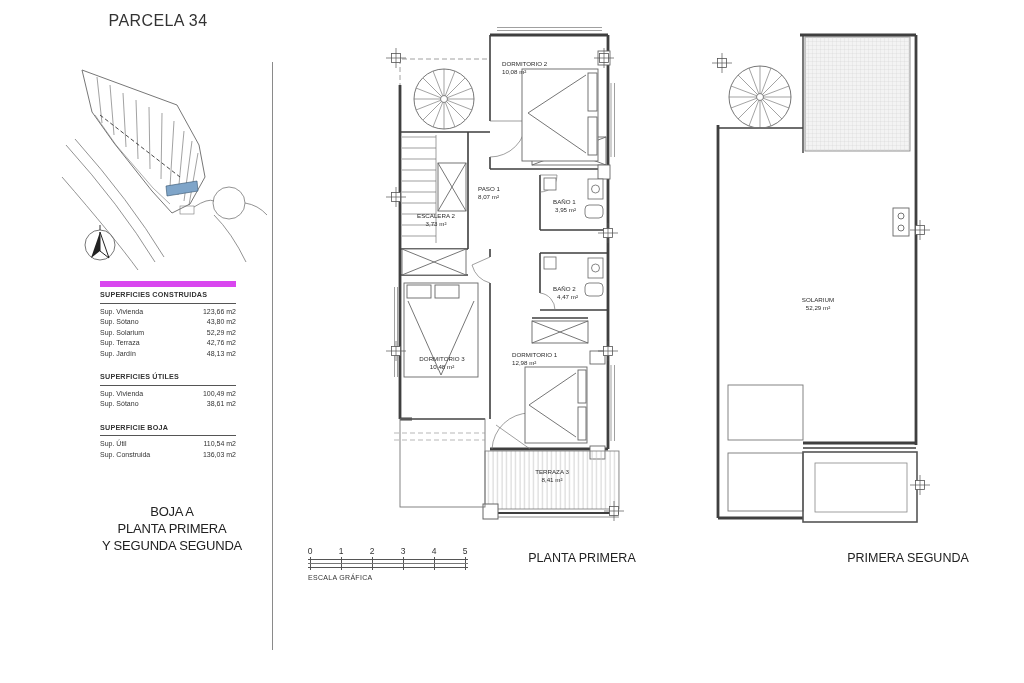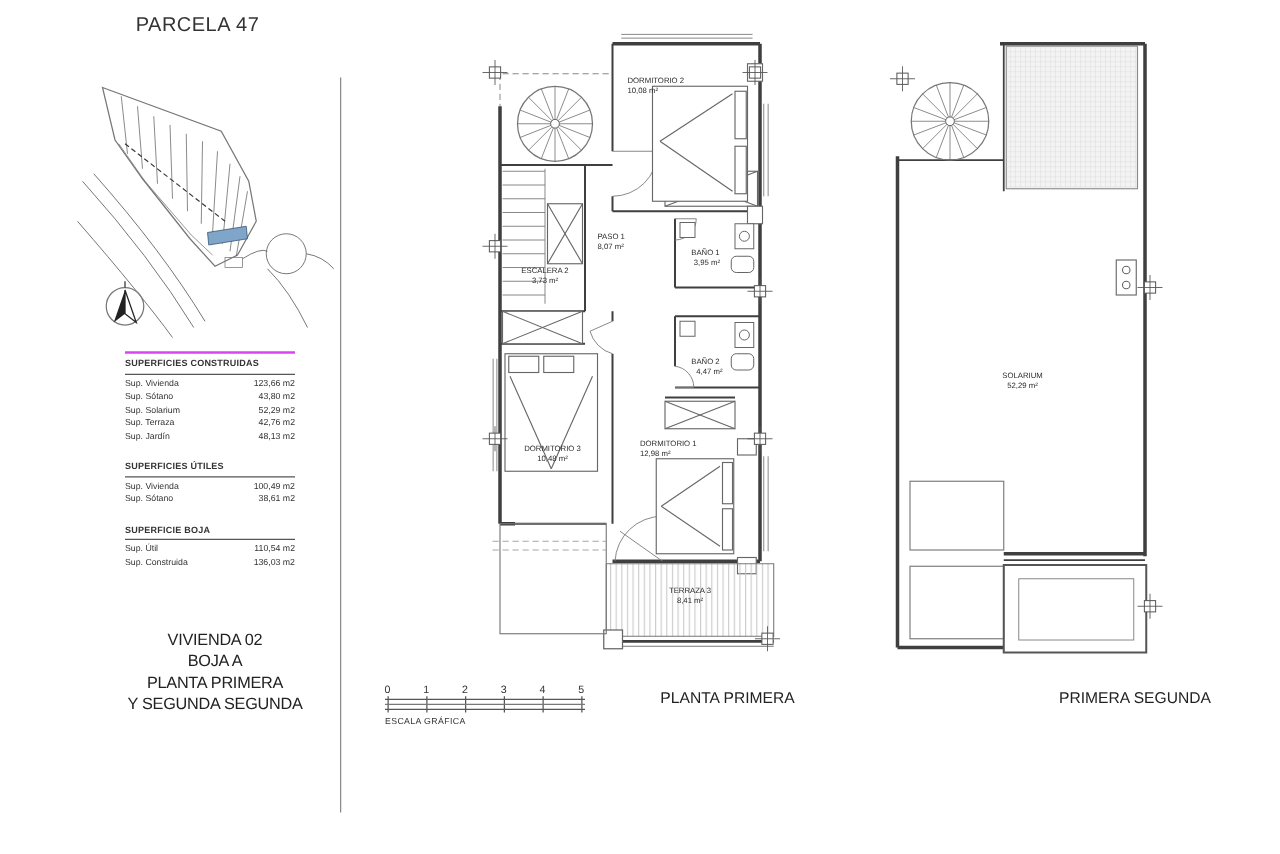--- a/index.html
+++ b/index.html
@@ -5,21 +5,21 @@
   html,body{margin:0;padding:0;background:#ffffff;}
   .page{position:relative;width:1024px;height:683px;background:#fff;overflow:hidden;
         font-family:"Liberation Sans",sans-serif;color:#2b2b2b;}
   .divider{position:absolute;left:272px;top:62px;width:1px;height:588px;background:#8a8a8a;}
   .title{position:absolute;left:58px;top:12px;width:200px;text-align:center;
          font-size:16px;letter-spacing:.4px;color:#333;}
   .tables{position:absolute;left:100px;top:281px;width:136px;font-size:7px;line-height:10.5px;color:#333;}
   .sec{margin-bottom:13px;}
   .sec h4{margin:0 0 3px 0;font-size:7.2px;font-weight:bold;letter-spacing:.2px;
           border-bottom:1px solid #555;padding-bottom:2px;}
-  .sec.first h4{border-top:2px solid #d946ef;padding-top:3px;}
+  .sec.first h4{border-top:6px solid #d946ef;padding-top:3px;}
   .row{display:flex;justify-content:space-between;}
   .row .v{text-align:right;}
   .info{position:absolute;left:68px;top:503px;width:208px;text-align:center;
         font-size:13px;line-height:17px;color:#222;letter-spacing:-.2px;}
   .caption{position:absolute;top:551px;width:140px;text-align:center;font-size:12.5px;color:#222;}
   .cap1{left:512px;} .cap2{left:838px;}
   .scalebar{position:absolute;left:308px;top:546px;width:160px;}
   .sb-nums{position:relative;height:11px;font-size:8.5px;color:#333;}
   .sb-nums span{position:absolute;transform:translateX(-50%);}
   .sb-bar{position:relative;margin-top:2px;height:7px;border-top:1px solid #555;border-bottom:1px solid #555;}
@@ -31,21 +31,21 @@
   .rl{font-size:6.2px;}
   .wall{stroke:#3f3f3f;fill:none;}
   .thin{stroke:#777;fill:none;}
   .fix{stroke:#666;fill:#fff;}
 </style>
 </head>
 <body>
 
 <div class="page">
 
-  <div class="title">PARCELA 47</div>
+  <div class="title">PARCELA 34</div>
 
   <svg style="left:62px;top:55px" width="210" height="215" viewBox="0 0 210 215">
     <g>
       <polygon points="20,15 115,50 137,90 143,122 128,149 110,158 90,136 52,88 30,57" class="thin" stroke="#444" stroke-width="1"></polygon>
       <polyline points="33,60 54,90 91,133 108,149" class="thin" stroke-width="0.6"></polyline>
       <g stroke="#555" stroke-width="0.55">
         <line x1="35" y1="22" x2="40" y2="68"></line>
           <line x1="48" y1="30" x2="52" y2="80"></line>
         <line x1="61" y1="38" x2="64" y2="92"></line>
           <line x1="74" y1="45" x2="76" y2="104"></line>
@@ -119,21 +119,20 @@
           <span class="v">110,54 m2</span>
         </div>
       <div class="row">
           <span>Sup. Construida</span>
           <span class="v">136,03 m2</span>
         </div>
     </div>
   </div>
 
   <div class="info">
-    <div>VIVIENDA 02</div>
     <div>BOJA A</div>
     <div>PLANTA PRIMERA</div>
     <div>Y SEGUNDA SEGUNDA</div>
   </div>
 
   <div class="divider"></div>
 
   <svg style="left:392px;top:25px" width="250" height="500" viewBox="0 0 250 500">
     <defs>
       <pattern id="vh1" width="4.5" height="6" patternUnits="userSpaceOnUse">

